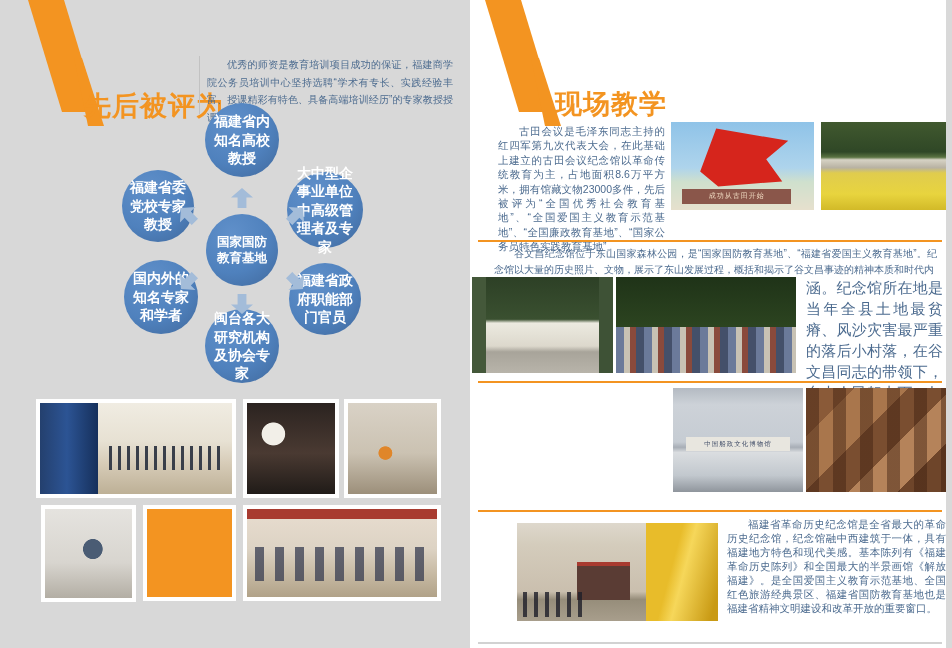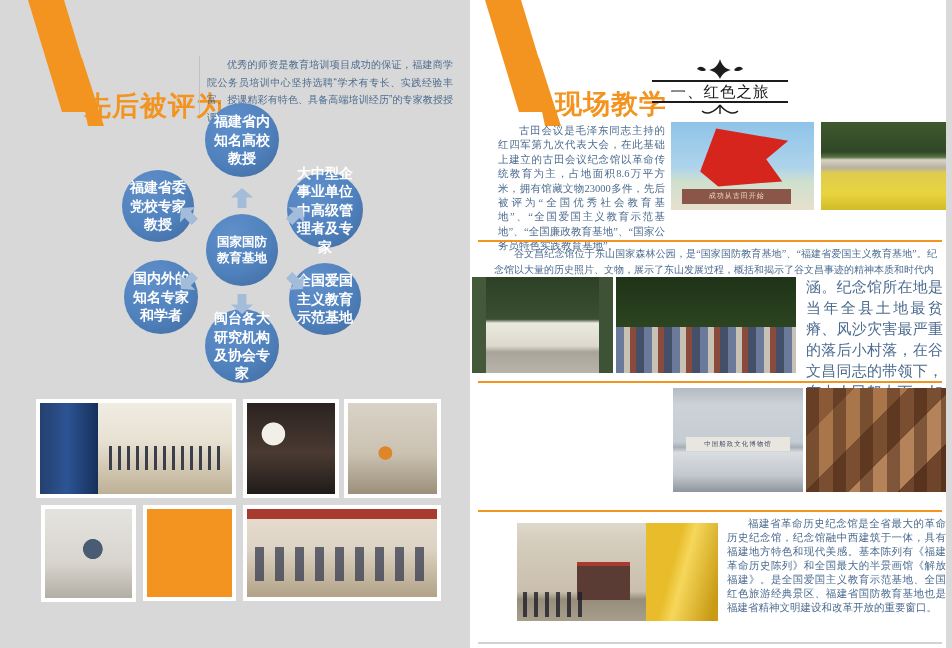--- a/index.html
+++ b/index.html
@@ -1,20 +1,20 @@
 <!DOCTYPE html>
 <html><head>
 <meta charset="utf-8">
 <style>
   html,body{margin:0;padding:0;background:#ffffff;}
   .canvas{position:relative;width:952px;height:648px;overflow:hidden;
           font-family:"Liberation Sans","DejaVu Sans",sans-serif;background:#fff;}
   .page{position:absolute;top:0;height:648px;}
   .page-left{left:0;width:470px;background:#d8d8d8;}
-  .page-right{left:470px;width:482px;background:#ffffff;font-family:Liberation Serif, serif;}
+  .page-right{left:470px;width:482px;background:#ffffff;}
   .ribbon{position:absolute;left:0;top:0;}
 
   
   .big-title{position:absolute;font-size:27px;font-weight:bold;color:#f39421;
              letter-spacing:1px;white-space:nowrap;}
   .t-left{left:84px;top:70px;}
   .t-right{left:85px;top:68px;}
   .vrule{position:absolute;left:199px;top:56px;width:1px;height:58px;background:#c2c2c2;}
 
   
@@ -139,21 +139,21 @@
       <polygon points="74,58 82,58 104,126 88,126" fill="#f39421"></polygon>
     </svg>
     <h1 class="big-title t-left">先后被评为</h1>
     <div class="vrule"></div>
     <p class="intro">优秀的师资是教育培训项目成功的保证，福建商学院公务员培训中心坚持选聘“学术有专长、实践经验丰富、授课精彩有特色、具备高端培训经历”的专家教授授课，他们来自:</p>
 
     <div>
       <div class="nd n-c">国家国防教育基地</div>
       <div class="nd n-t">福建省内知名高校教授</div>
       <div class="nd n-tr">大中型企事业单位中高级管理者及专家</div>
-      <div class="nd n-br">全国爱国主义教育示范基地</div>
+      <div class="nd n-br">福建省政府职能部门官员</div>
       <div class="nd n-b">闽台各大研究机构及协会专家</div>
       <div class="nd n-bl">国内外的知名专家和学者</div>
       <div class="nd n-tl">福建省委党校专家教授</div>
       <div class="arrow a-up"></div>
       <div class="arrow a-dn"></div>
       <div class="arrow a-ne"></div>
       <div class="arrow a-nw"></div>
       <div class="arrow a-se"></div>
       <div class="arrow a-sw"></div>
     </div>
@@ -170,33 +170,20 @@
       </div>
   </section>
 
   <section class="page page-right">
     <svg class="ribbon" width="220" height="132">
       <polygon points="15,0 51,0 85,112 49,112" fill="#f39421"></polygon>
       <polygon points="61,58 69,58 91,126 75,126" fill="#f39421"></polygon>
     </svg>
     <h1 class="big-title t-right">现场教学</h1>
 
-    <div class="tour-label">
-      <svg class="fleur fl-top" width="48" height="22" viewBox="0 0 48 22">
-        <path d="M24 1 C26 8 30 11 35 12 C30 13 26 16 24 21 C22 16 18 13 13 12 C18 11 22 8 24 1 Z" fill="#1c1c1c"></path>
-        <path d="M10 12 C7 8 3 8 1 11 C4 13 8 14 10 12 Z" fill="#1c1c1c"></path>
-        <path d="M38 12 C41 8 45 8 47 11 C44 13 40 14 38 12 Z" fill="#1c1c1c"></path>
-      </svg>
-      <div class="tour-line tl-top"></div>
-      <div class="tour-text">一、红色之旅</div>
-      <div class="tour-line tl-bot"></div>
-      <svg class="fleur fl-bot" width="48" height="14" viewBox="0 0 40 14">
-        <path d="M20 2 C14 10 6 12 2 8 M20 2 C26 10 34 12 38 8 M20 2 L20 11" stroke="#1c1c1c" fill="none" stroke-width="1.4"></path>
-      </svg>
-    </div>
 
     <p class="body-txt indent s1-txt">古田会议是毛泽东同志主持的红四军第九次代表大会，在此基础上建立的古田会议纪念馆以革命传统教育为主，占地面积8.6万平方米，拥有馆藏文物23000多件，先后被评为“全国优秀社会教育基地”、“全国爱国主义教育示范基地”、“全国廉政教育基地”、“国家公务员特色实践教育基地”。</p>
     <div class="ph rp1a">
       <div class="flag"></div>
       <div class="base">成功从古田开始</div>
     </div>
     <div class="ph rp1b"></div>
     <div class="divider d1"></div>
 
     <p class="body-txt indent s2-main">谷文昌纪念馆位于东山国家森林公园，是“国家国防教育基地”、“福建省爱国主义教育基地”。纪念馆以大量的历史照片、文物，展示了东山发展过程，概括和揭示了谷文昌事迹的精神本质和时代内</p>

